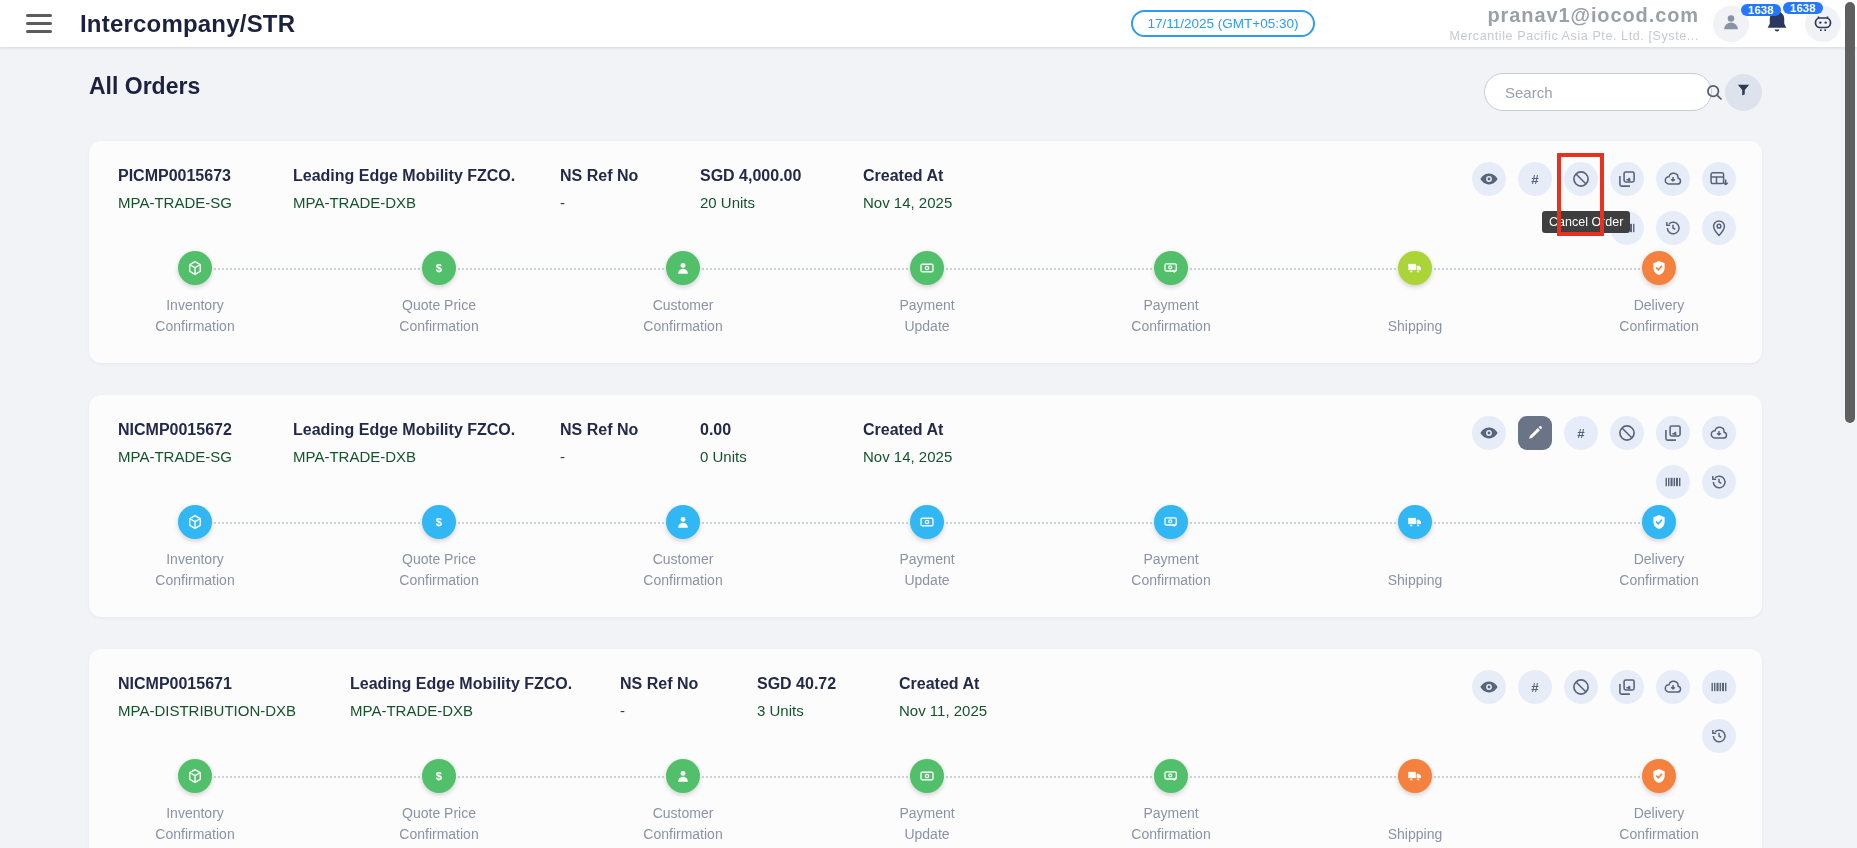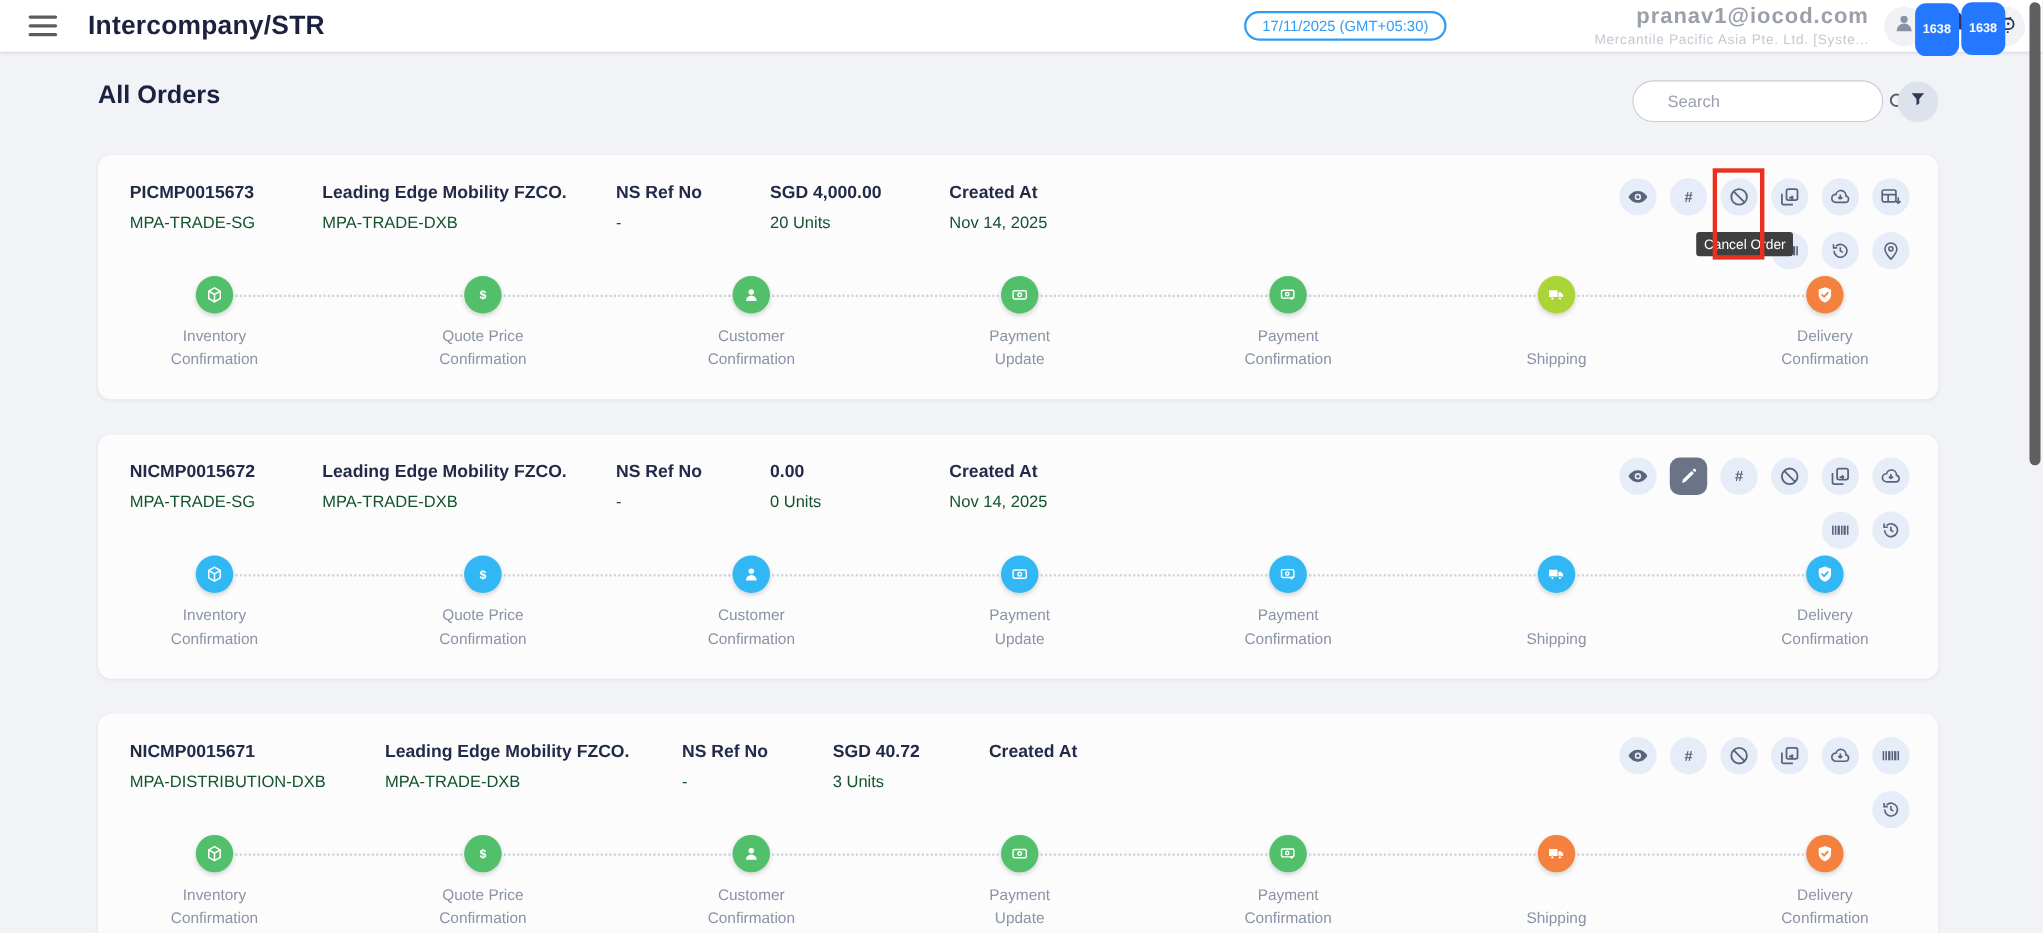--- a/index.html
+++ b/index.html
@@ -27,32 +27,32 @@
   .user-email { font-weight:700; color:#9aa0aa; font-size:20px; letter-spacing:.9px; }
   .user-org { color:#c5cad2; font-size:12.5px; letter-spacing:.6px; }
   .icon-circle {
     width:36px; height:36px; border-radius:50%; background:#f1f2f5;
     display:flex; align-items:center; justify-content:center; color:#8a93a5; cursor:pointer;
   }
   .bell-wrap,.bot-wrap { position:relative; cursor:pointer; }
   .bell-wrap { color:#2c3760; display:flex; align-items:center; }
   .badge {
     position:absolute; top:-4px; left:-22px; background:#2478ff; color:#fff;
-    font-size:11.5px; font-weight:700; padding:18px 7px; border-radius:10px; z-index:3;
+    font-size:11.5px; font-weight:700; padding:0 7px; border-radius:10px; z-index:3;
   }
   
   .content { width:1673px; margin:26px 0 0 89px; }
   .head-row { display:flex; align-items:flex-start; }
   h1 { font-size:23px; font-weight:700; color:#1b2240; }
   .head-right { margin-left:auto; display:flex; align-items:center; }
   .search-pill {
     width:228px; height:38px; border:1px solid #c8ccd4; border-radius:19px; background:#fff;
     display:flex; align-items:center; padding:0 14px 0 20px;
   }
-  .search-pill input { border:none; outline:none; flex:1; font-size:15px; color:#444; background:transparent; font-family:inherit;margin-left:11px; }
+  .search-pill input { border:none; outline:none; flex:1; font-size:15px; color:#444; background:transparent; font-family:inherit; }
   .search-pill input::placeholder { color:#9aa0ab; }
   .search-pill .mag { color:#555e6e; display:flex; }
   .filter-btn {
     width:37px; height:37px; border-radius:50%; background:#dde2ec; color:#2e3a52;
     margin-left:13px; display:flex; align-items:center; justify-content:center; border:none; cursor:pointer;
   }
   .cards { margin-top:30px; display:flex; flex-direction:column; gap:32px; }
   
   .card {
     background:#fcfcfd; border-radius:12px; padding:26px 26px 26px 29px;
@@ -582,20 +582,21 @@
       <div>
         <div class="v1">NS Ref No</div>
         <div class="v2">-</div>
       </div>
       <div>
         <div class="v1">SGD 40.72</div>
         <div class="v2">3 Units</div>
       </div>
       <div>
         <div class="v1">Created At</div>
+        <div class="v2">Nov 11, 2025</div>
       </div>
     </div>
     <div class="actions">
       <div class="arow r1">
               <button class="chip">
                 <span style="display: flex;">
                   <svg viewBox="0 0 24 24">
                     <path d="M12 5.5C6.5 5.5 3 9.6 1.8 12 3 14.4 6.5 18.5 12 18.5S21 14.4 22.2 12C21 9.6 17.5 5.5 12 5.5Z" fill="currentColor"></path>
                     <circle cx="12" cy="12" r="3.5" fill="#e7edf8"></circle>
                     <circle cx="12" cy="12" r="1.7" fill="currentColor"></circle>

